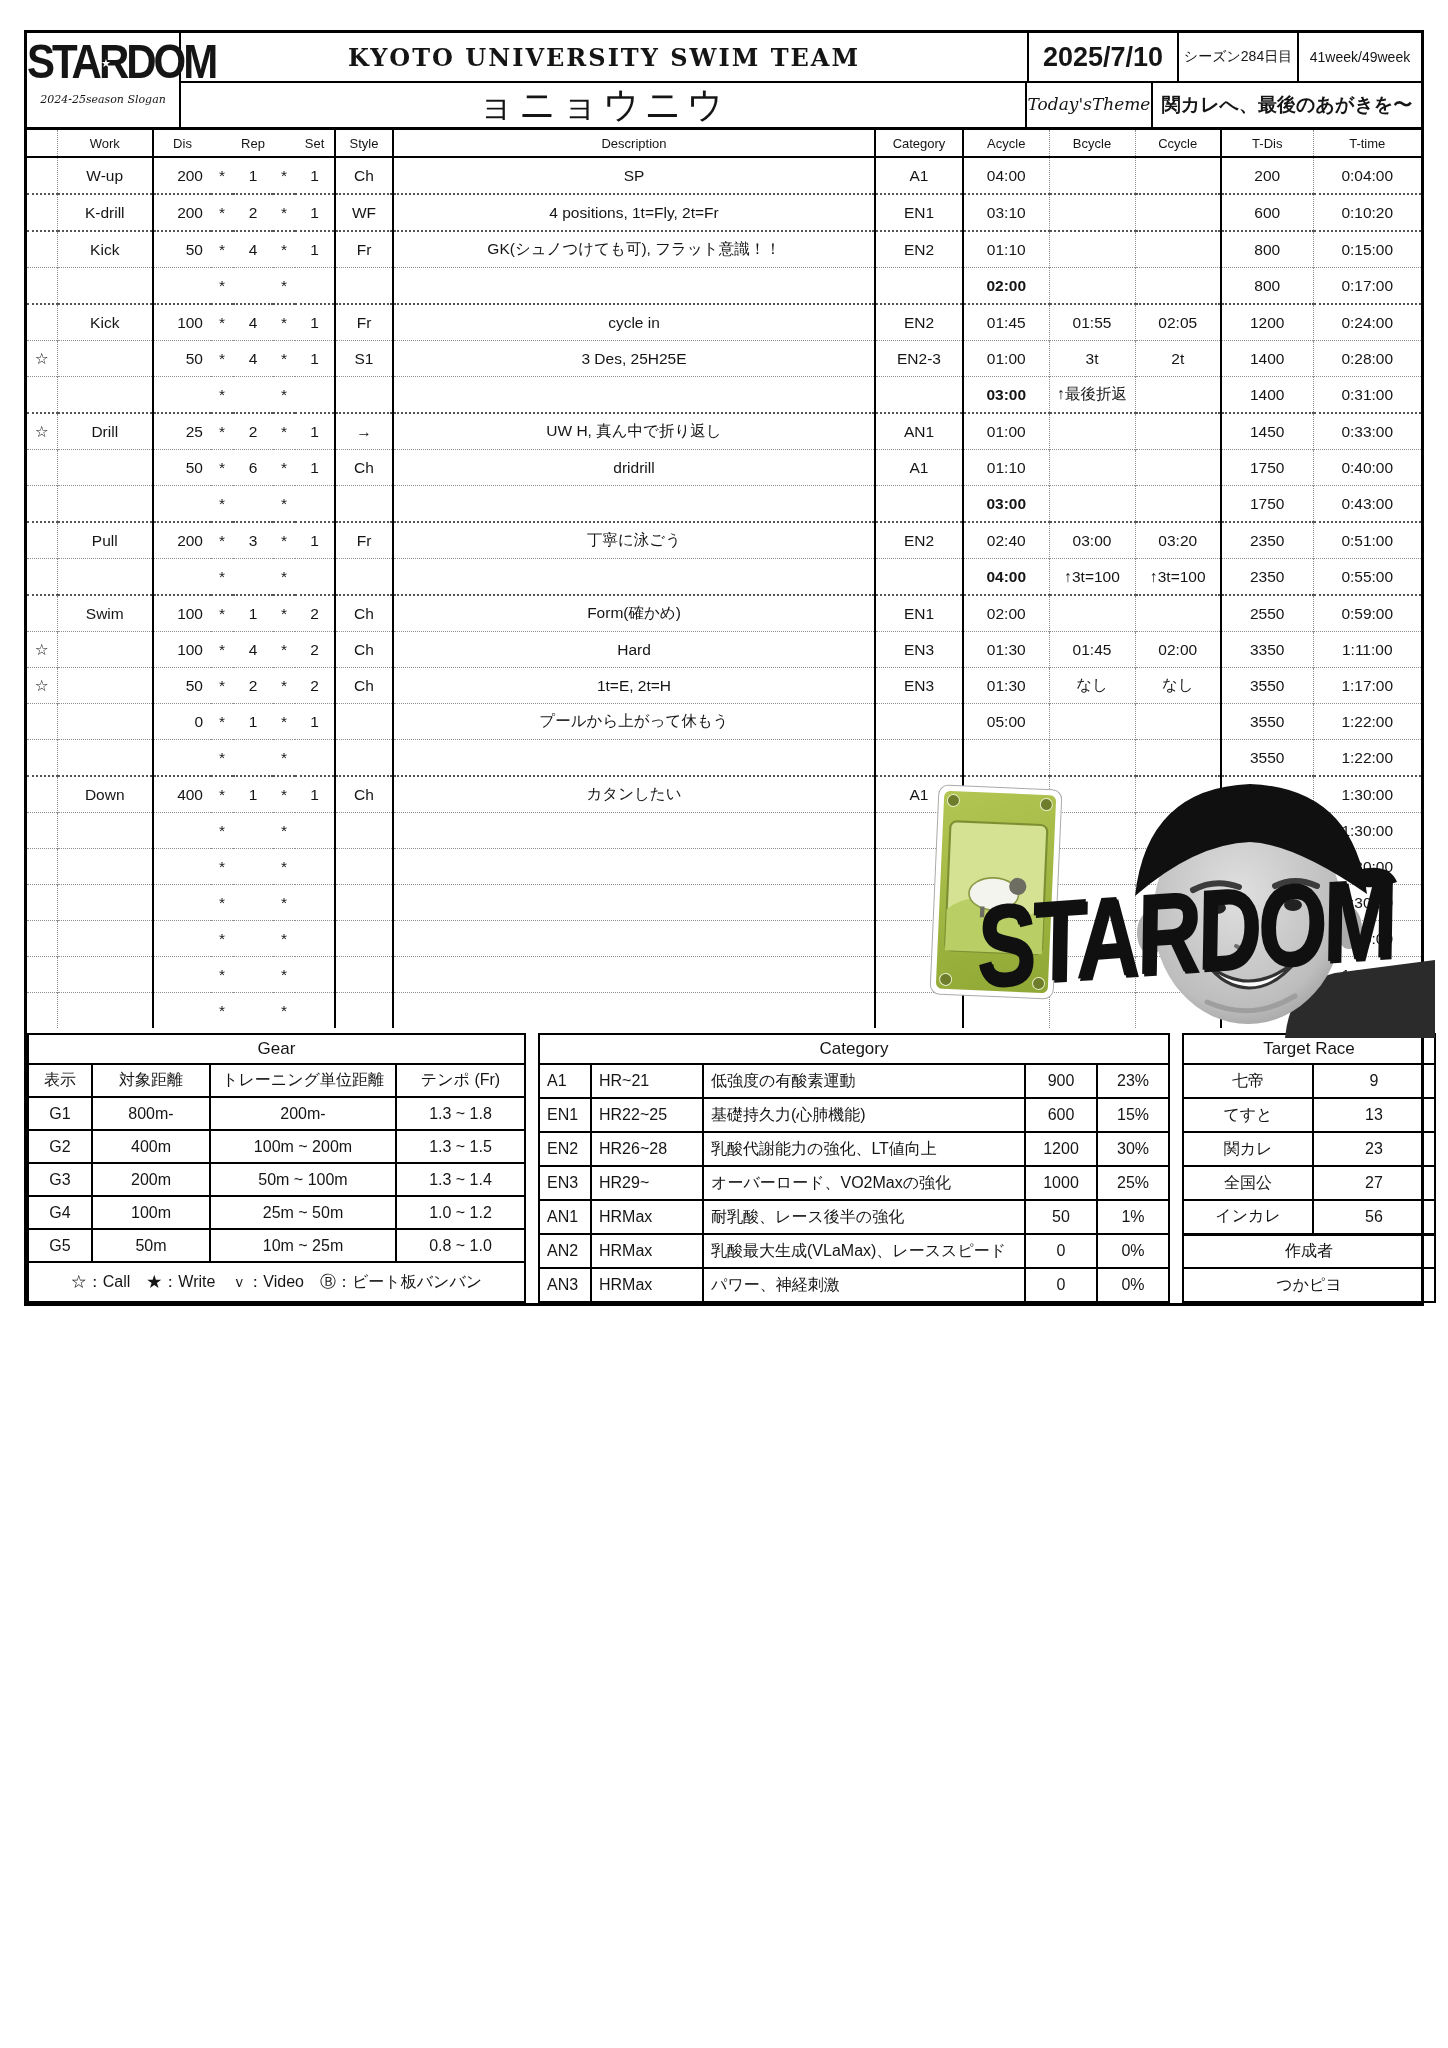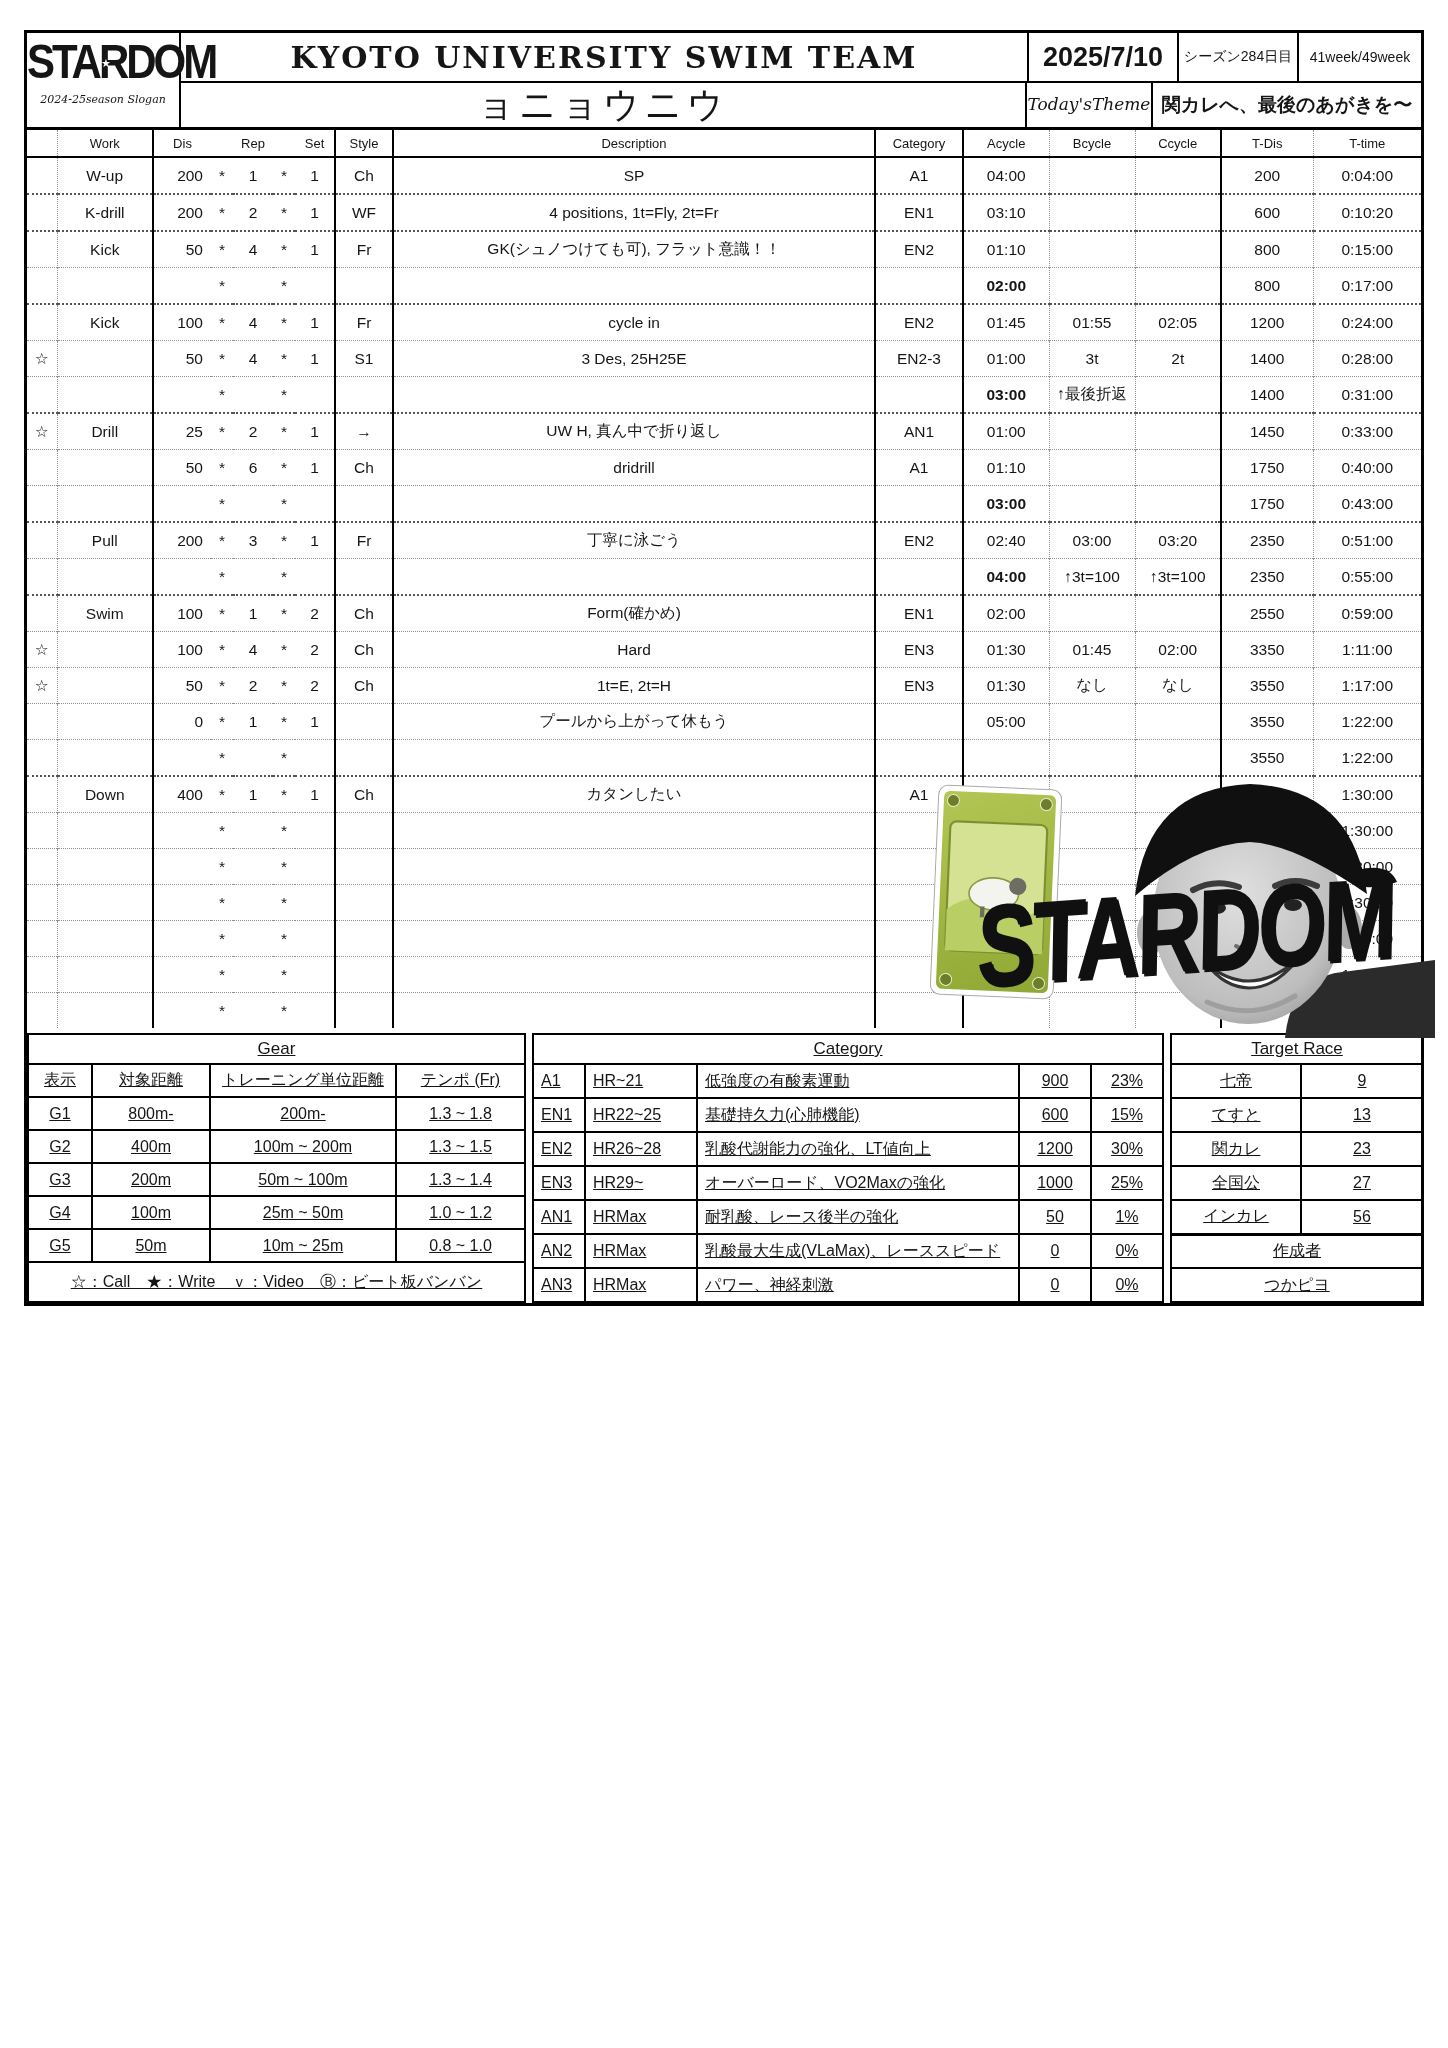--- a/index.html
+++ b/index.html
@@ -9,21 +9,21 @@
   
   .hdr{display:flex;border-bottom:3px solid #000;}
   .logo-cell{width:154px;border-right:2px solid #000;position:relative;padding-top:8px;box-sizing:border-box;}
   .logo-text{font-weight:900;font-size:42px;letter-spacing:-3px;text-align:center;line-height:1;transform:scaleY(1.15);}
   .logo-star{position:absolute;color:#fff;font-size:11px;top:24px;}
   .logo-star.s1{left:74px;}
   .logo-star.s2{left:112px;}
   .slogan{font-family:"DejaVu Serif",serif;font-style:italic;font-size:11px;text-align:center;margin-top:10px;}
   .hdr-right{flex:1;}
   .hdr-row1{display:flex;height:48px;border-bottom:2px solid #000;}
-  .title{flex:1;border-right:2px solid #000;font-family:"DejaVu Serif",serif;font-weight:bold;font-size:30px;letter-spacing:2px;display:flex;align-items:center;justify-content:center;}
+  .title{flex:1;border-right:2px solid #000;font-family:"DejaVu Serif",serif;font-weight:bold;font-size:24px;letter-spacing:2px;display:flex;align-items:center;justify-content:center;}
   .date{width:148px;border-right:2px solid #000;font-weight:bold;font-size:27px;display:flex;align-items:center;justify-content:center;}
   .season{width:118px;border-right:2px solid #000;font-size:14px;display:flex;align-items:center;justify-content:center;}
   .week{width:122px;font-size:14px;display:flex;align-items:center;justify-content:center;}
   .hdr-row2{display:flex;height:44px;}
   .theme-title{flex:1;border-right:2px solid #000;font-size:36px;letter-spacing:5px;display:flex;align-items:center;justify-content:center;}
   .todays{width:124px;border-right:2px solid #000;font-family:"DejaVu Serif",serif;font-style:italic;font-size:17px;line-height:1.15;display:flex;align-items:center;justify-content:center;}
   .theme{width:268px;font-weight:bold;font-size:19px;display:flex;align-items:center;justify-content:center;}
 
   
   table.main{table-layout:fixed;border-collapse:collapse;width:100%;}
@@ -36,21 +36,21 @@
   .c-style{border-right:2px solid #000;}
   .c-desc{border-right:2px solid #000;}
   .c-cat{border-right:2px solid #000;}
   .c-a,.c-b{border-right:1px dotted #8f8f8f;}
   .c-c{border-right:2px solid #000;}
   .c-tdis{border-right:1px dotted #8f8f8f;}
   td.c-dis{text-align:right;padding-right:8px;}
   td[data-bold="true"]{font-weight:700;}
 
   
-  .bottom{display:flex;gap:6px;margin-top:5px;background:#fff;text-decoration:underline;}
+  .bottom{display:flex;gap:12px;margin-top:5px;background:#fff;}
   table.btab{border-collapse:collapse;table-layout:fixed;flex:none;}
   .btab th,.btab td{border:2px solid #000;text-align:center;font-size:16px;font-weight:400;padding:0 2px;overflow:hidden;white-space:nowrap;box-sizing:border-box;}
   .btab .ttl{height:30px;font-size:17px;}
   .gear td,.gear th{height:33px;}
   .gear td.gleg{height:40px;font-size:16px;}
   .cat td{height:33px;}
   .cat td.al{text-align:left;padding-left:7px;}
   .race td,.race th{height:33px;}
   .race td.sep{border-top:3px solid #000;}
 

